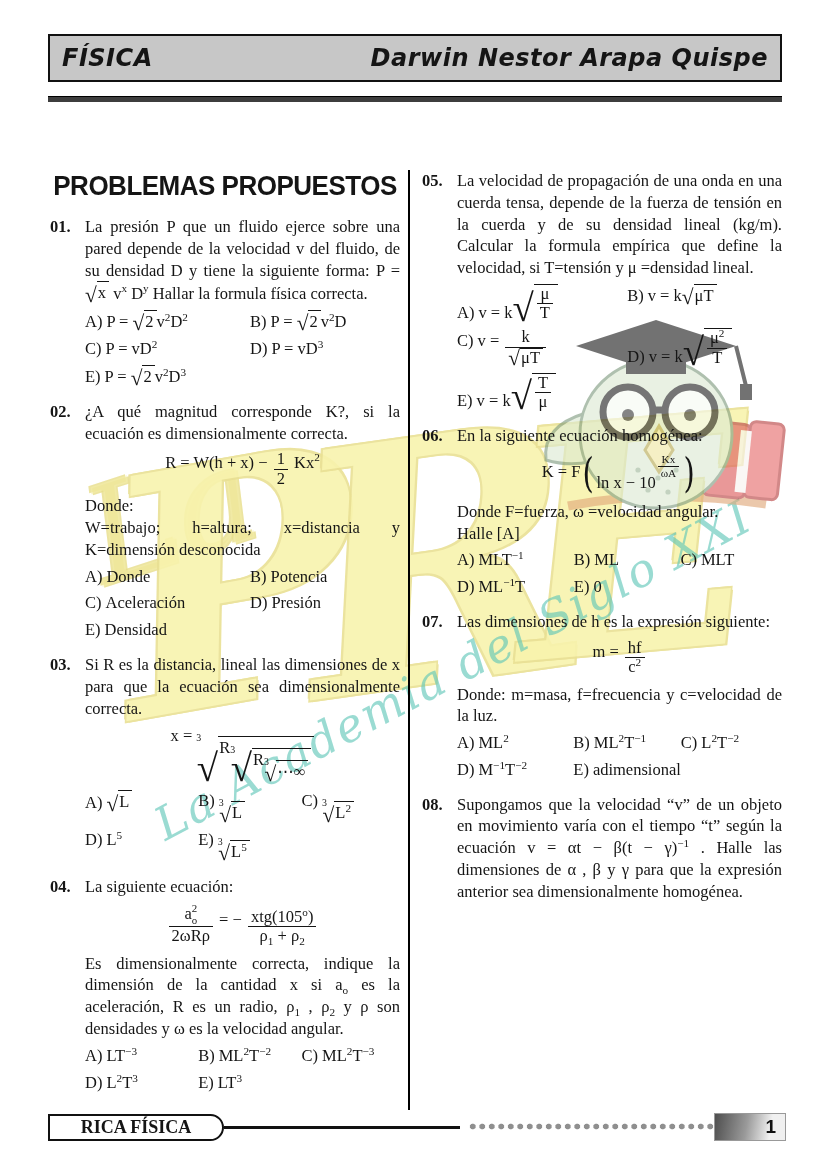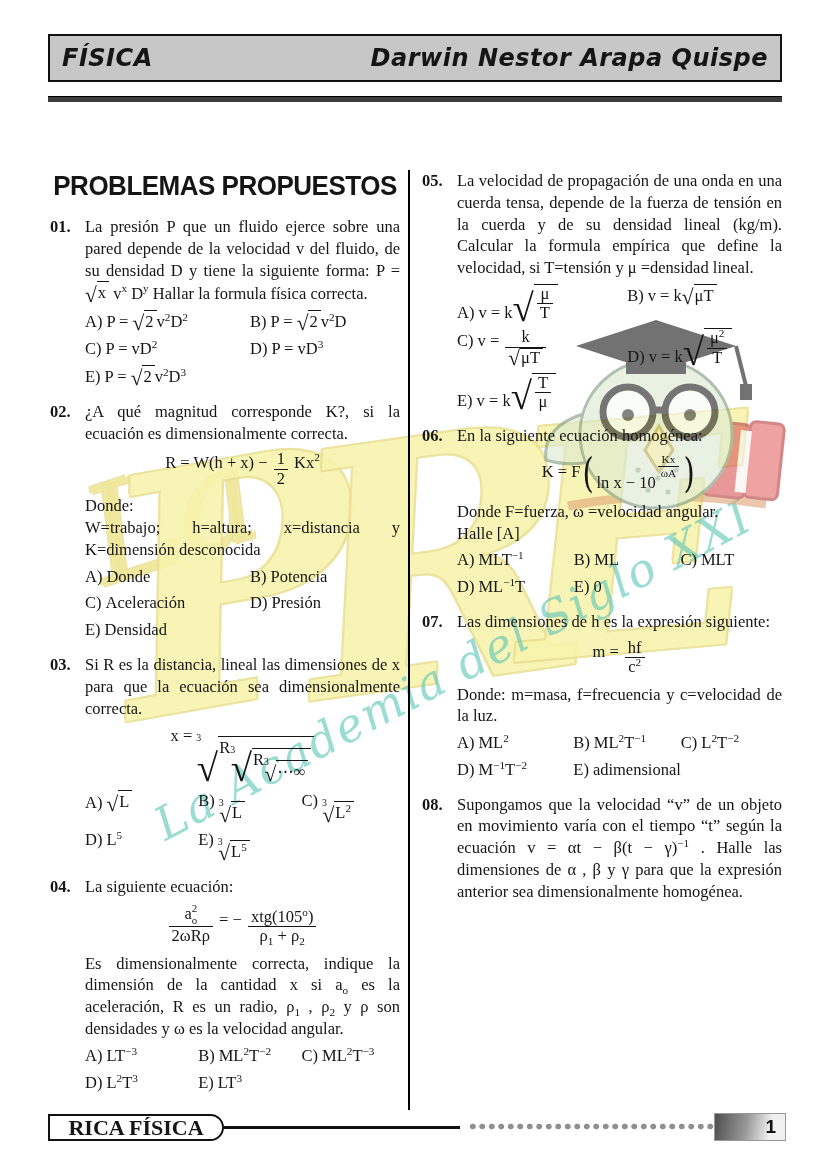--- a/index.html
+++ b/index.html
@@ -59,21 +59,21 @@
               position:relative;top:-.3em;z-index:2;}
   .ss{display:inline-block;vertical-align:-.45em;font-size:.66em;line-height:1.05;text-align:center;}
   .ss span{display:block;}
   .par{display:inline-flex;align-items:center;vertical-align:middle;}
   .par>.bp{font-size:2.5em;font-weight:normal;line-height:.95;font-family:"DejaVu Serif",serif;
            transform:scaleX(.7);}
   
   .ftr{position:absolute;left:48px;right:42px;bottom:26px;height:32px;z-index:2;}
   .fbox{position:absolute;left:0;top:2px;width:176px;height:27px;border:2px solid #111;
         border-radius:0 16px 16px 0;box-sizing:border-box;display:flex;align-items:center;
-        justify-content:center;font-weight:bold;font-size:22px;}
+        justify-content:center;font-weight:bold;font-size:18px;}
   .fline{position:absolute;left:176px;top:14px;width:236px;height:2.5px;background:#111;}
   .fdots{position:absolute;left:420px;top:9px;width:246px;height:11px;
          background-image:radial-gradient(circle,#8f8f8f 2.6px,transparent 3.2px);
          background-size:9.5px 11px;background-repeat:repeat-x;}
   .fpage{position:absolute;right:0;top:1px;width:72px;height:28px;border:1px solid #999;
          box-sizing:border-box;background:linear-gradient(100deg,#4e4e4e 0%,#9a9a9a 45%,#f0f0f0 78%);
          display:flex;align-items:center;justify-content:flex-end;padding-right:9px;
          font-family:"Liberation Sans",sans-serif;font-weight:bold;font-size:19px;color:#111;}
 </style>
 </head>

